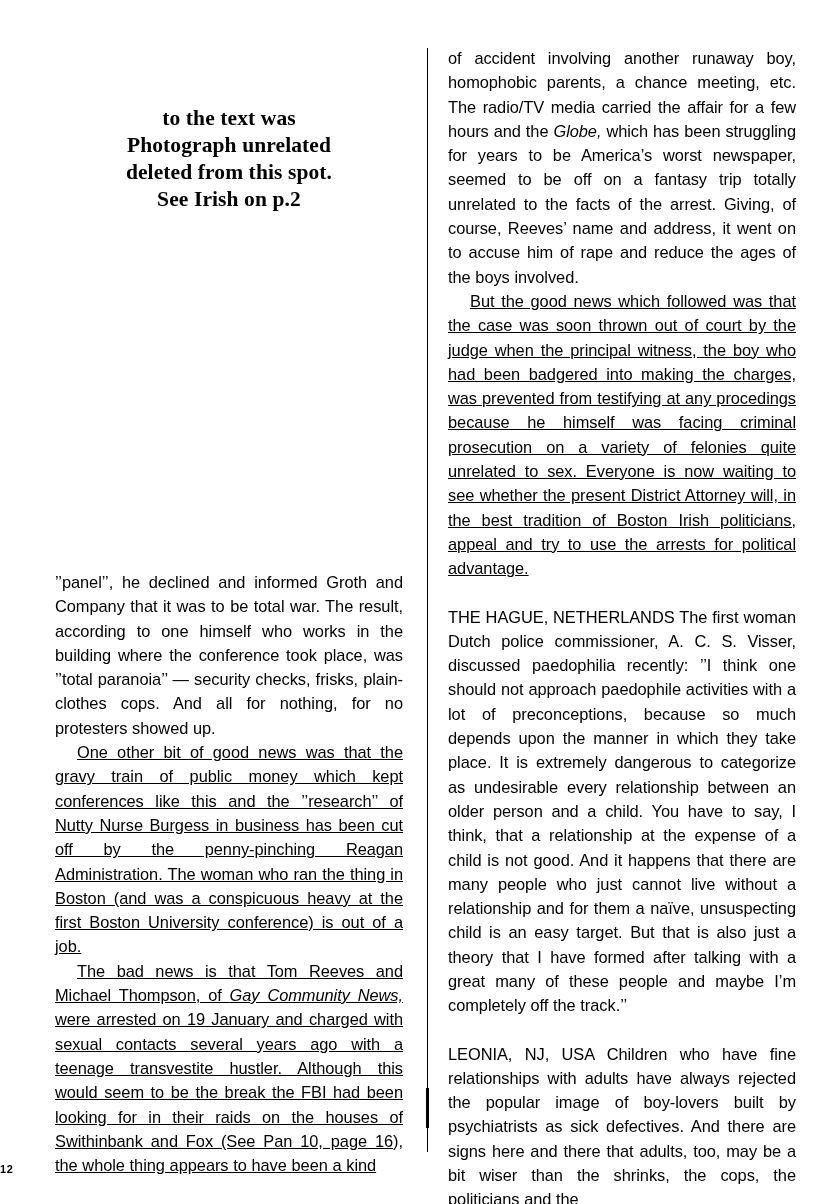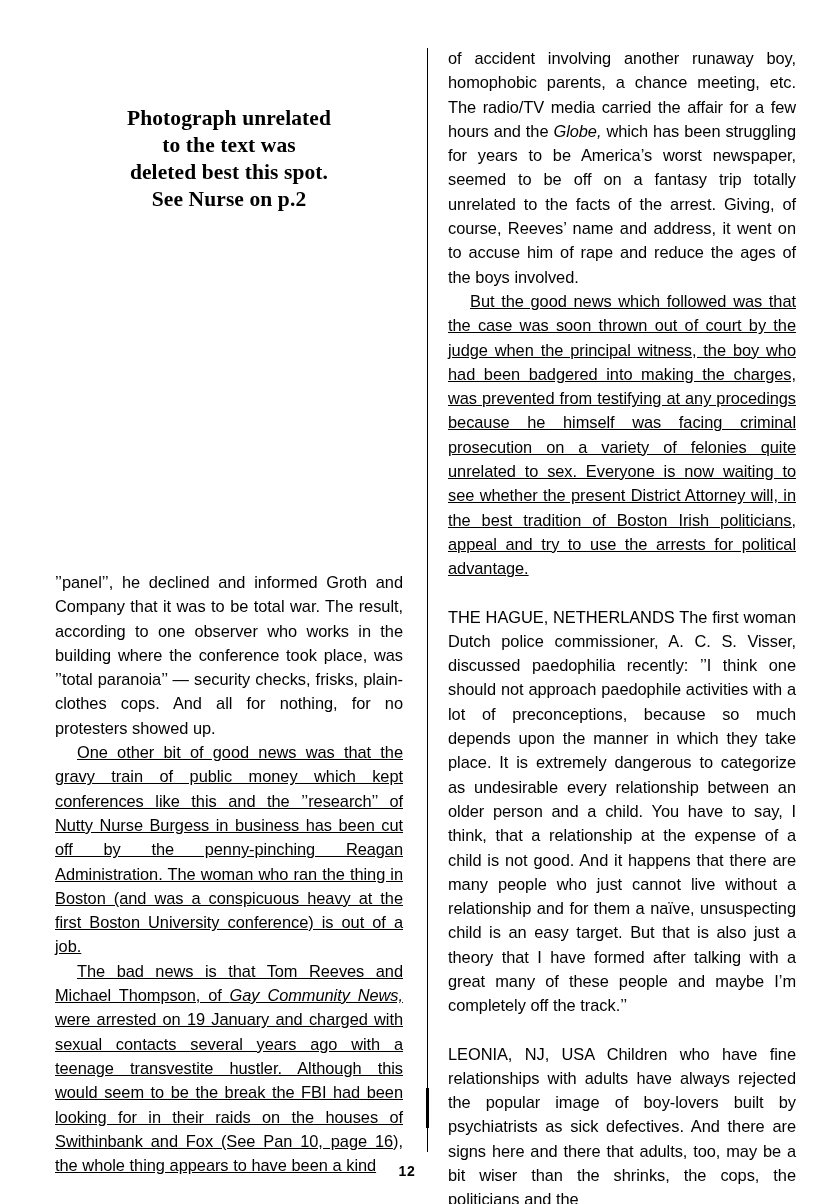--- a/index.html
+++ b/index.html
@@ -85,46 +85,45 @@
     font-style: italic;
     margin-top: 40px;
   }
 
   
   .folio {
     position: absolute;
     left: 0;
     right: 0;
     top: 1163px;
-    text-align: center;
-    font-size: 14px;
+    font-size: 11px;
     font-weight: bold;
     letter-spacing: 0.6px;
   }
 
   
   #left-text  { left: 55px;  top: 570px; }
   #right-text { left: 448px; top: 46px; }
 </style>
 </head>
 <body>
 
 <div class="page">
 
   <div class="column-rule"></div>
 
   <div class="photo-notice">
+    <span class="nl">to the text was</span>
     <span class="nl">Photograph unrelated</span>
-    <span class="nl">to the text was</span>
-    <span class="nl">deleted best this spot.</span>
-    <span class="nl">See Nurse on p.2</span>
+    <span class="nl">deleted from this spot.</span>
+    <span class="nl">See Irish on p.2</span>
   </div>
 
   <div class="body-block col-left" id="left-text">
-    <p>’’panel’’, he declined and informed Groth and Company that it was to be total war. The result, according to one observer who works in the building where the conference took place, was ’’total paranoia’’ — security checks, frisks, plain-clothes cops. And all for nothing, for no protesters showed up.</p>
+    <p>’’panel’’, he declined and informed Groth and Company that it was to be total war. The result, according to one himself who works in the building where the conference took place, was ’’total paranoia’’ — security checks, frisks, plain-clothes cops. And all for nothing, for no protesters showed up.</p>
 
     <p class="indent">One other bit of good news was that the gravy train of public money which kept conferences like this and the ’’research’’ of Nutty Nurse Burgess in business has been cut off by the penny-pinching Reagan Administration. The woman who ran the thing in Boston (and was a conspicuous heavy at the first Boston University conference) is out of a job.</p>
 
     <p class="indent">
       <span>The bad news is that Tom Reeves and Michael Thompson, of </span><i>Gay Community News,</i><span> were arrested on 19 January and charged with sexual contacts several years ago with a teenage transvestite hustler. Although this would seem to be the break the FBI had been looking for in their raids on the houses of Swithinbank and Fox (See Pan 10, page 16), the whole thing appears to have been a kind</span>
     </p>
   </div>
 
   <div class="body-block col-right" id="right-text">
     <p>

